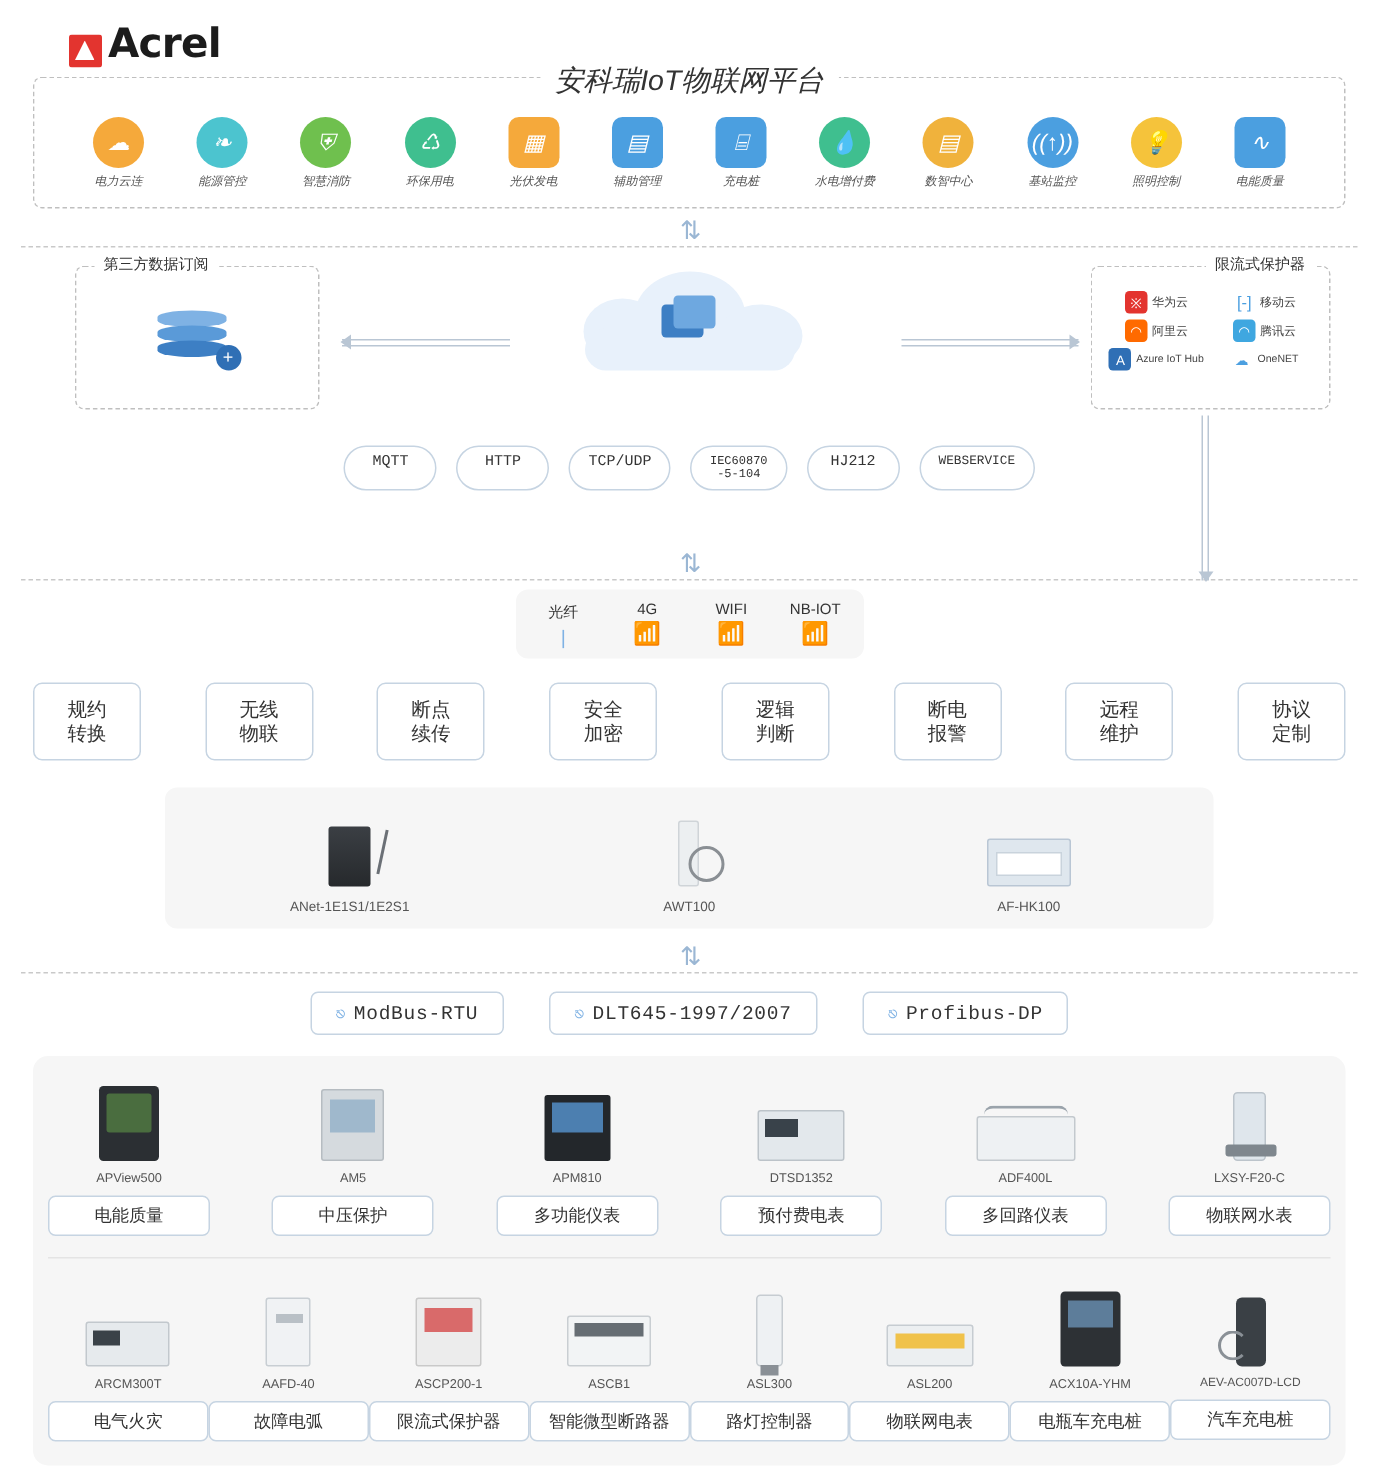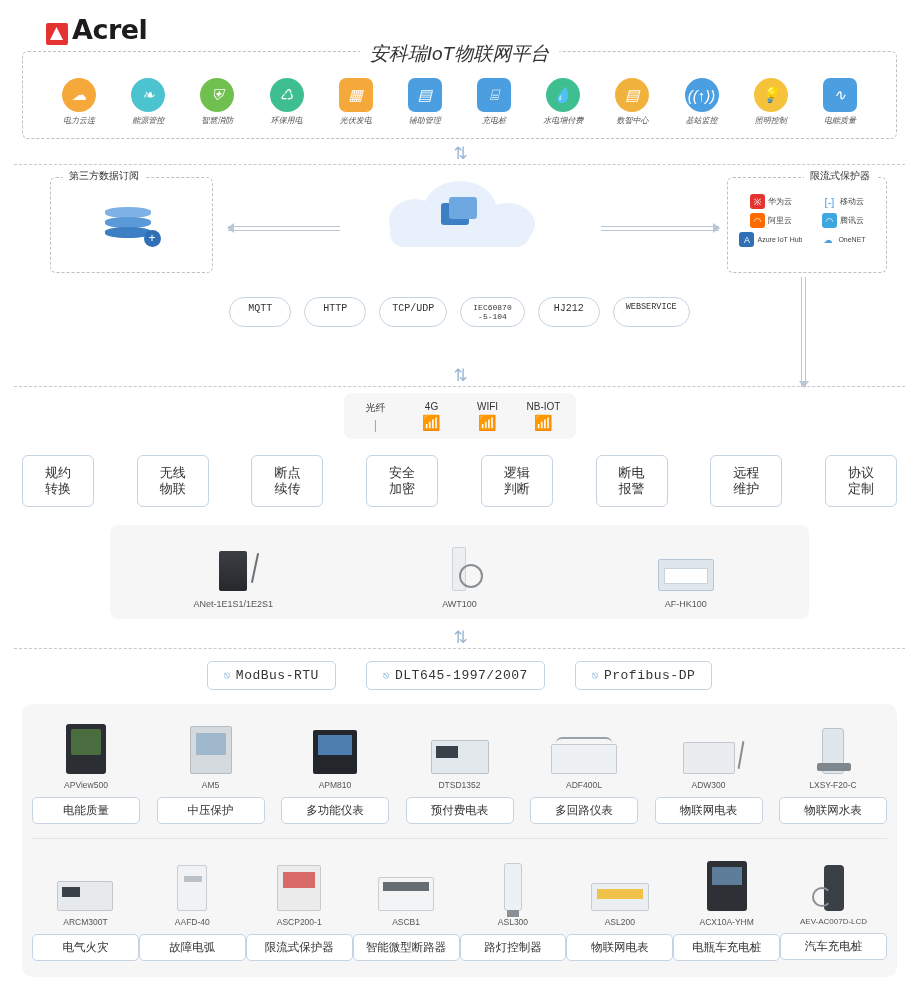--- a/index.html
+++ b/index.html
@@ -530,27 +530,20 @@
       </div>
       <div class="prod">
         <div class="prod-img">
             <div class="m m-adf"></div>
           </div>
         <div class="prod-code">ADF400L</div>
         <div class="prod-tag">多回路仪表</div>
       </div>
       <div class="prod">
         <div class="prod-img">
-            <div class="m m-adw"></div>
-          </div>
-        <div class="prod-code">ADW300</div>
-        <div class="prod-tag">物联网电表</div>
-      </div>
-      <div class="prod">
-        <div class="prod-img">
             <div class="m m-lxsy"></div>
           </div>
         <div class="prod-code">LXSY-F20-C</div>
         <div class="prod-tag">物联网水表</div>
       </div>
     </div>
 
     <div class="prod-row second">
       <div class="prod">
         <div class="prod-img">

